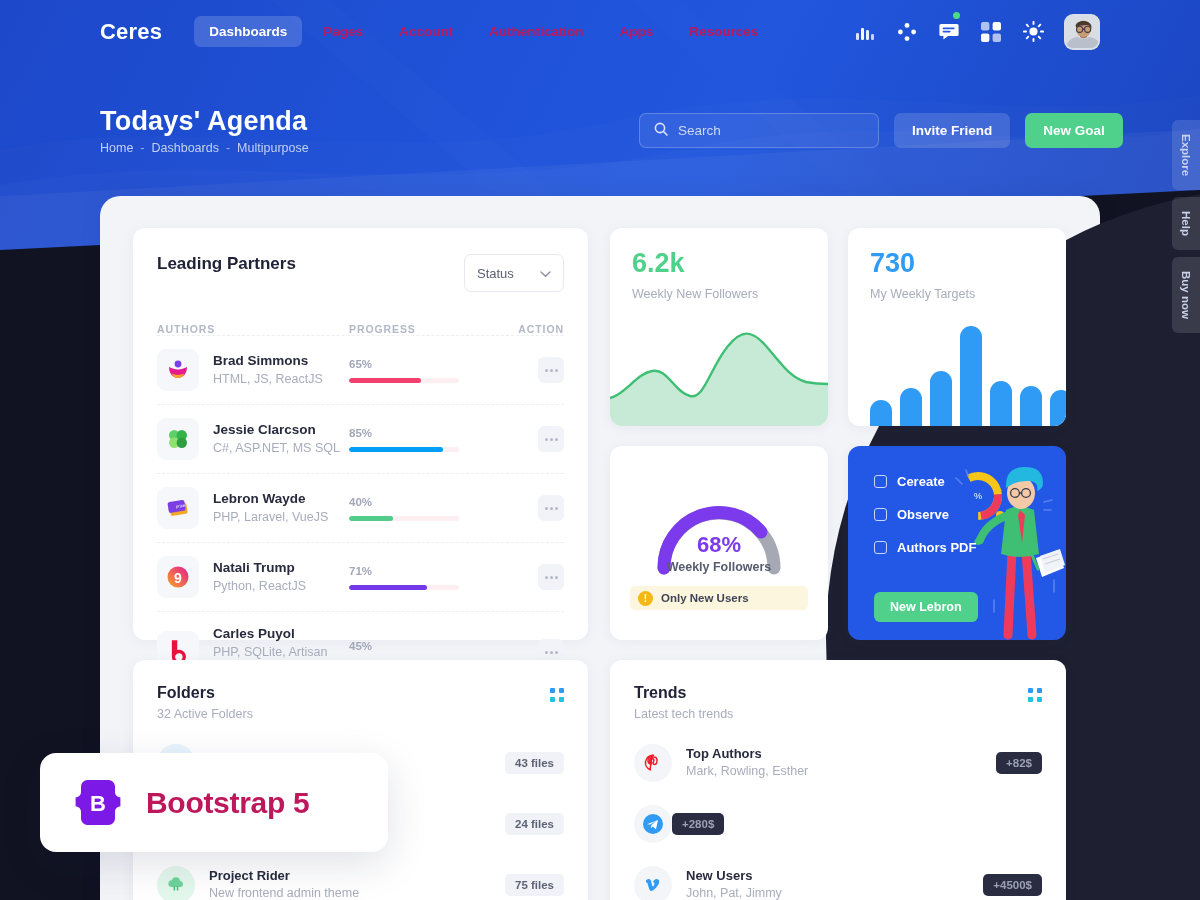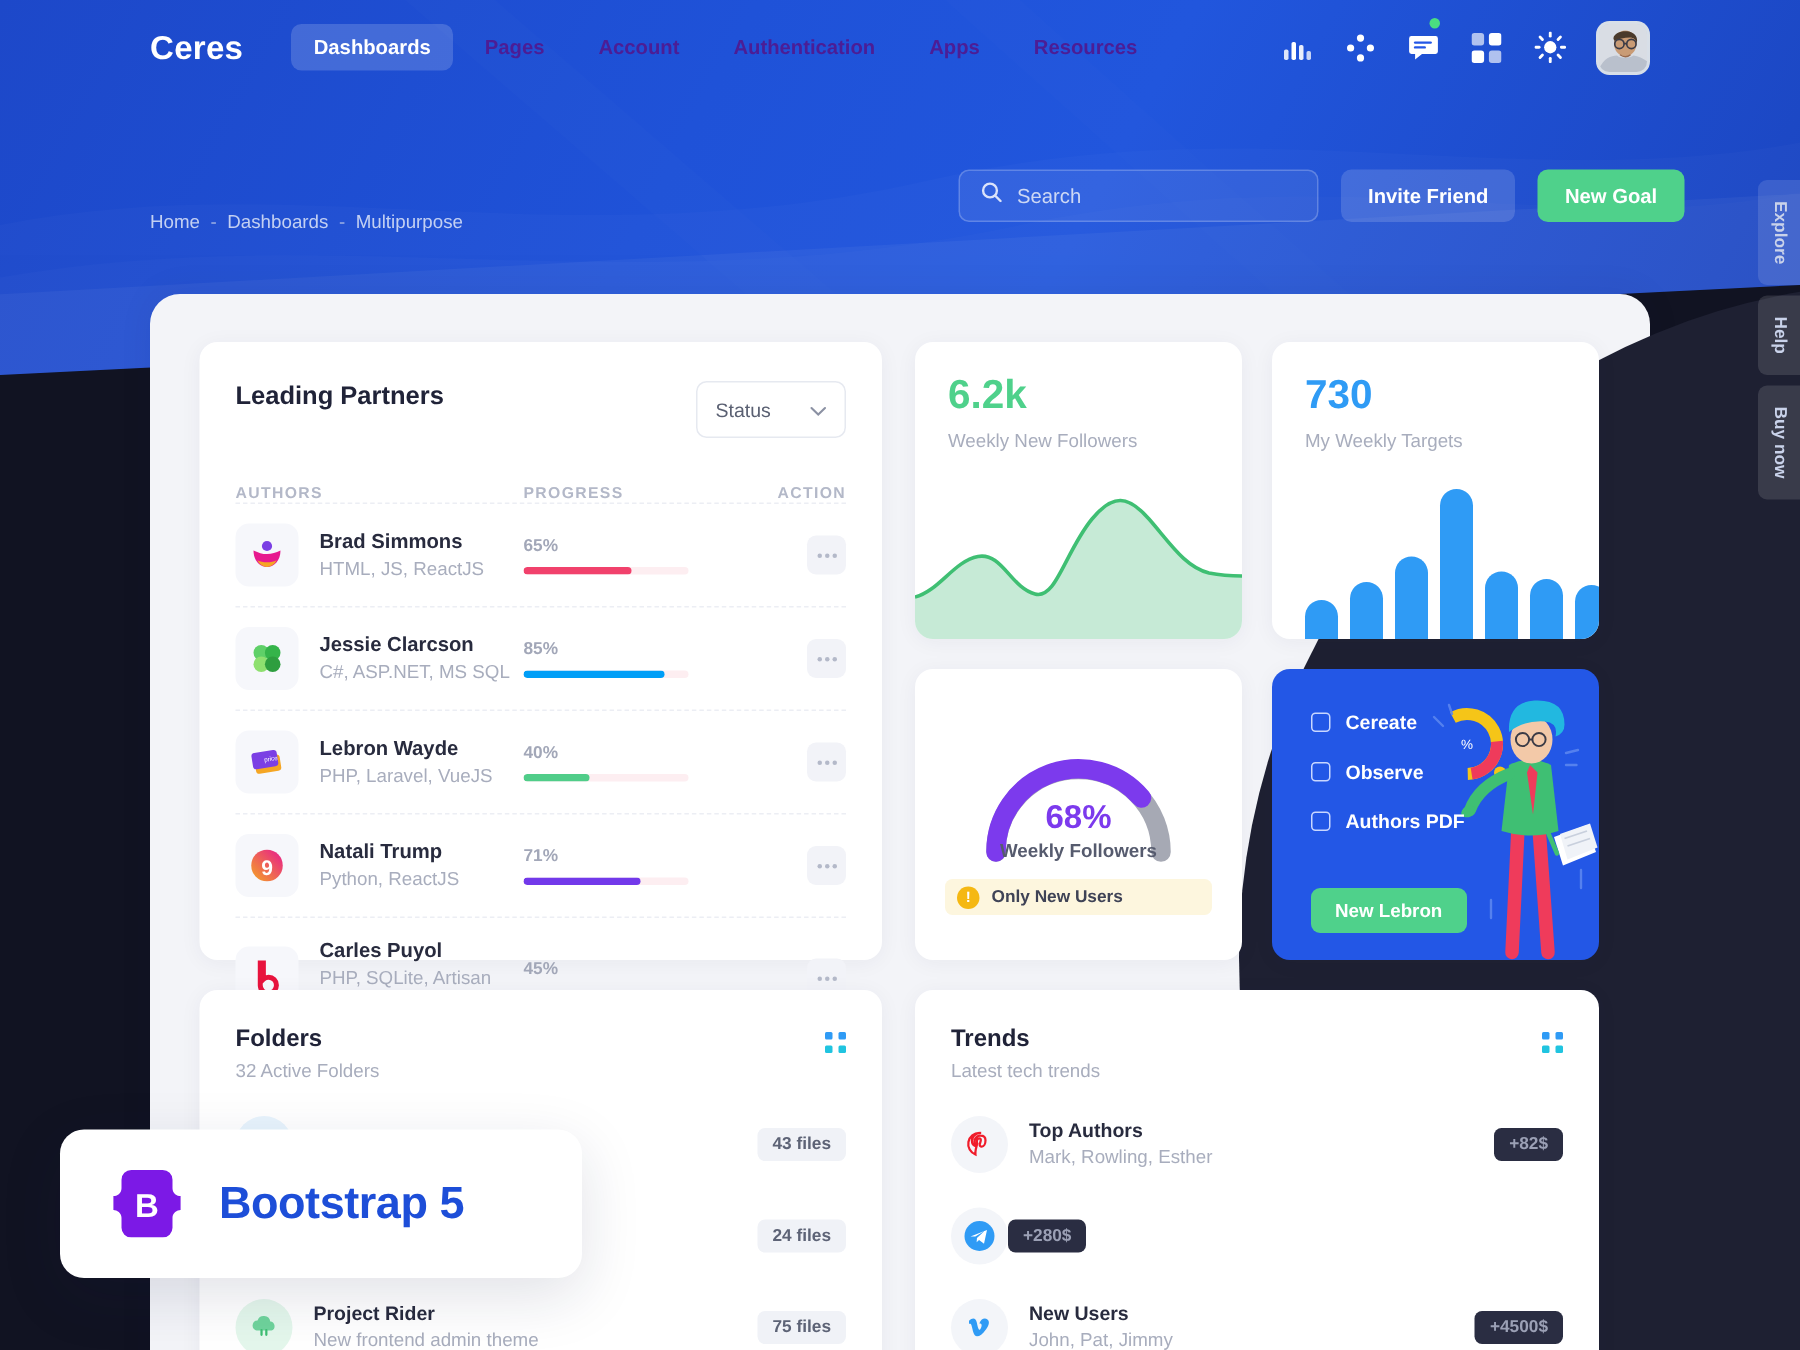--- a/index.html
+++ b/index.html
@@ -46,21 +46,21 @@
   .dark-circle2{
     position:absolute; left:1026px; top:160px; width:900px; height:900px;
     border-radius:50%; background:#15172a;
   }
 
   
   .navbar{ position:absolute; left:0; top:0; width:1200px; height:63px; display:flex; align-items:center; }
   .brand{ color:#fff; font-size:22px; font-weight:700; letter-spacing:.2px; margin-left:100px; }
   .nav-links{ display:flex; align-items:center; gap:6px; margin-left:32px;}
   .nav-link{
-    color:#4c1d95; font-size:13.5px; font-weight:600; padding:8px 15px; border-radius:7px;
+    color:#be185d; font-size:13.5px; font-weight:600; padding:8px 15px; border-radius:7px;
     white-space:nowrap; cursor:pointer;
   }
   .nav-link.active{ background:rgba(255,255,255,.17); color:#fff; }
   .nav-right{ position:absolute; right:100px; top:0; height:63px; display:flex; align-items:center; gap:20px;}
   .nicon{ width:22px; height:22px; position:relative; display:flex; align-items:center; justify-content:center; cursor:pointer; }
   .nicon svg{ display:block; }
   .dot-badge{ position:absolute; top:-9px; right:0px; width:7px; height:7px; border-radius:50%; background:#4ade80;}
   .avatar{
     width:36px; height:36px; border-radius:9px; overflow:hidden; background:#cbd5e1;
     border:2px solid rgba(255,255,255,.25); cursor:pointer; position:relative;
@@ -174,21 +174,21 @@
   .pill{ background:#f0f2f7; border-radius:5px; padding:5px 10px; font-size:11.5px; font-weight:700; color:#5d6376;}
   .pill.dark{ background:#2a2d42; color:#9ba0b5;}
 
   
   #bs-card{
     position:absolute; left:40px; top:753px; width:348px; height:99px; background:#fff;
     border-radius:16px; box-shadow:0 12px 40px rgba(20,30,70,.13);
     display:flex; align-items:center; padding-left:32px; gap:22px; z-index:60;
   }
   .bs-logo{ width:52px; height:45px; flex:none; position:relative;}
-  .bs-title{ font-size:30px; font-weight:700; color:#1d4ed8; letter-spacing:-.3px;}
+  .bs-title{ font-size:30px; font-weight:700; color:#be185d; letter-spacing:-.3px;}
 </style>
 </head>
 <body>
 
 <div id="root">
 
   <div class="dark-backdrop"></div>
 
   <div class="hero-clip">
     <div class="hero">
@@ -276,20 +276,21 @@
             <circle cx="13.6" cy="13.3" r="3.1"></circle>
             <circle cx="21.6" cy="13.3" r="3.1"></circle>
             <line x1="16.7" y1="13.1" x2="18.5" y2="13.1"></line>
           </g>
           <path d="M14 20.5c2.2 1.6 5 1.6 7 0" stroke="#9a6a4d" stroke-width="1" fill="none"></path>
         </svg>
       </div>
     </div>
   </div>
 
+  <div class="hero-title">Todays' Agenda</div>
   <div class="crumbs">
     <span>Home</span>
     <span class="sep">-</span>
     <span>Dashboards</span>
     <span class="sep">-</span>
     <span>Multipurpose</span>
   </div>
 
   <div class="hero-tools">
     <div class="searchbox">

